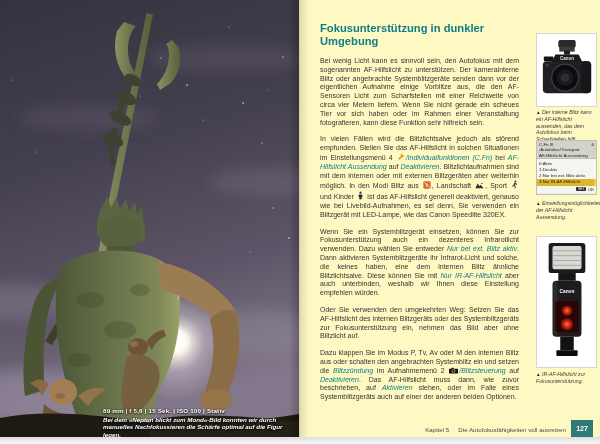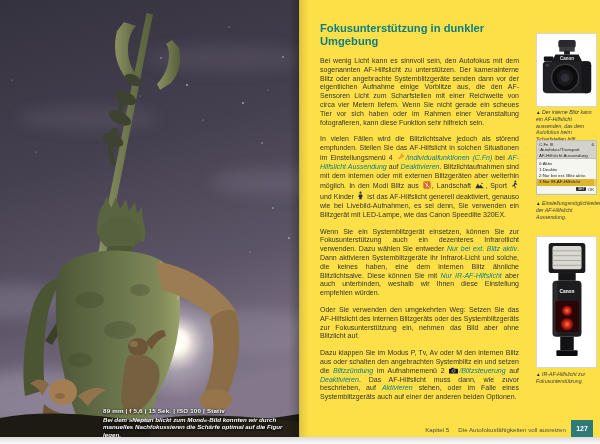--- a/index.html
+++ b/index.html
@@ -1,19 +1,19 @@
 <!DOCTYPE html>
 <html><head>
 <meta charset="utf-8">
 <style>
   html,body{margin:0;padding:0;background:#bfbfbf;}
   .spread{position:relative;width:600px;height:444px;background:#fff;overflow:hidden;
           font-family:"Liberation Sans",sans-serif;}
   .page-left{position:absolute;left:0;top:0;width:299px;height:437px;overflow:hidden;}
-  .page-right{position:absolute;left:299px;top:0;width:301px;height:437px;background:#fde047;}
+  .page-right{position:absolute;left:299px;top:0;width:301px;height:437px;background:#fef9c3;}
   .page-bottom{position:absolute;left:0;top:437px;width:600px;height:7px;
                background:linear-gradient(#dcdcdc,#fafafa);}
   .gutter{position:absolute;left:289px;top:0;width:20px;height:437px;pointer-events:none;
           background:linear-gradient(90deg,rgba(0,0,0,0) 0%,rgba(0,0,0,.20) 48%,rgba(0,0,0,.10) 58%,rgba(0,0,0,0) 100%);}
 
   
   .photo-caption{position:absolute;left:103px;top:407px;width:192px;color:#fff;
                  text-shadow:0 0 2px rgba(0,0,0,.9),0 1px 2px rgba(0,0,0,.8);}
   .photo-caption .exif{font-size:6.2px;font-weight:bold;letter-spacing:.2px;margin-bottom:2px;}
   .photo-caption .cap{font-size:6.2px;font-weight:bold;font-style:italic;line-height:7.4px;}

